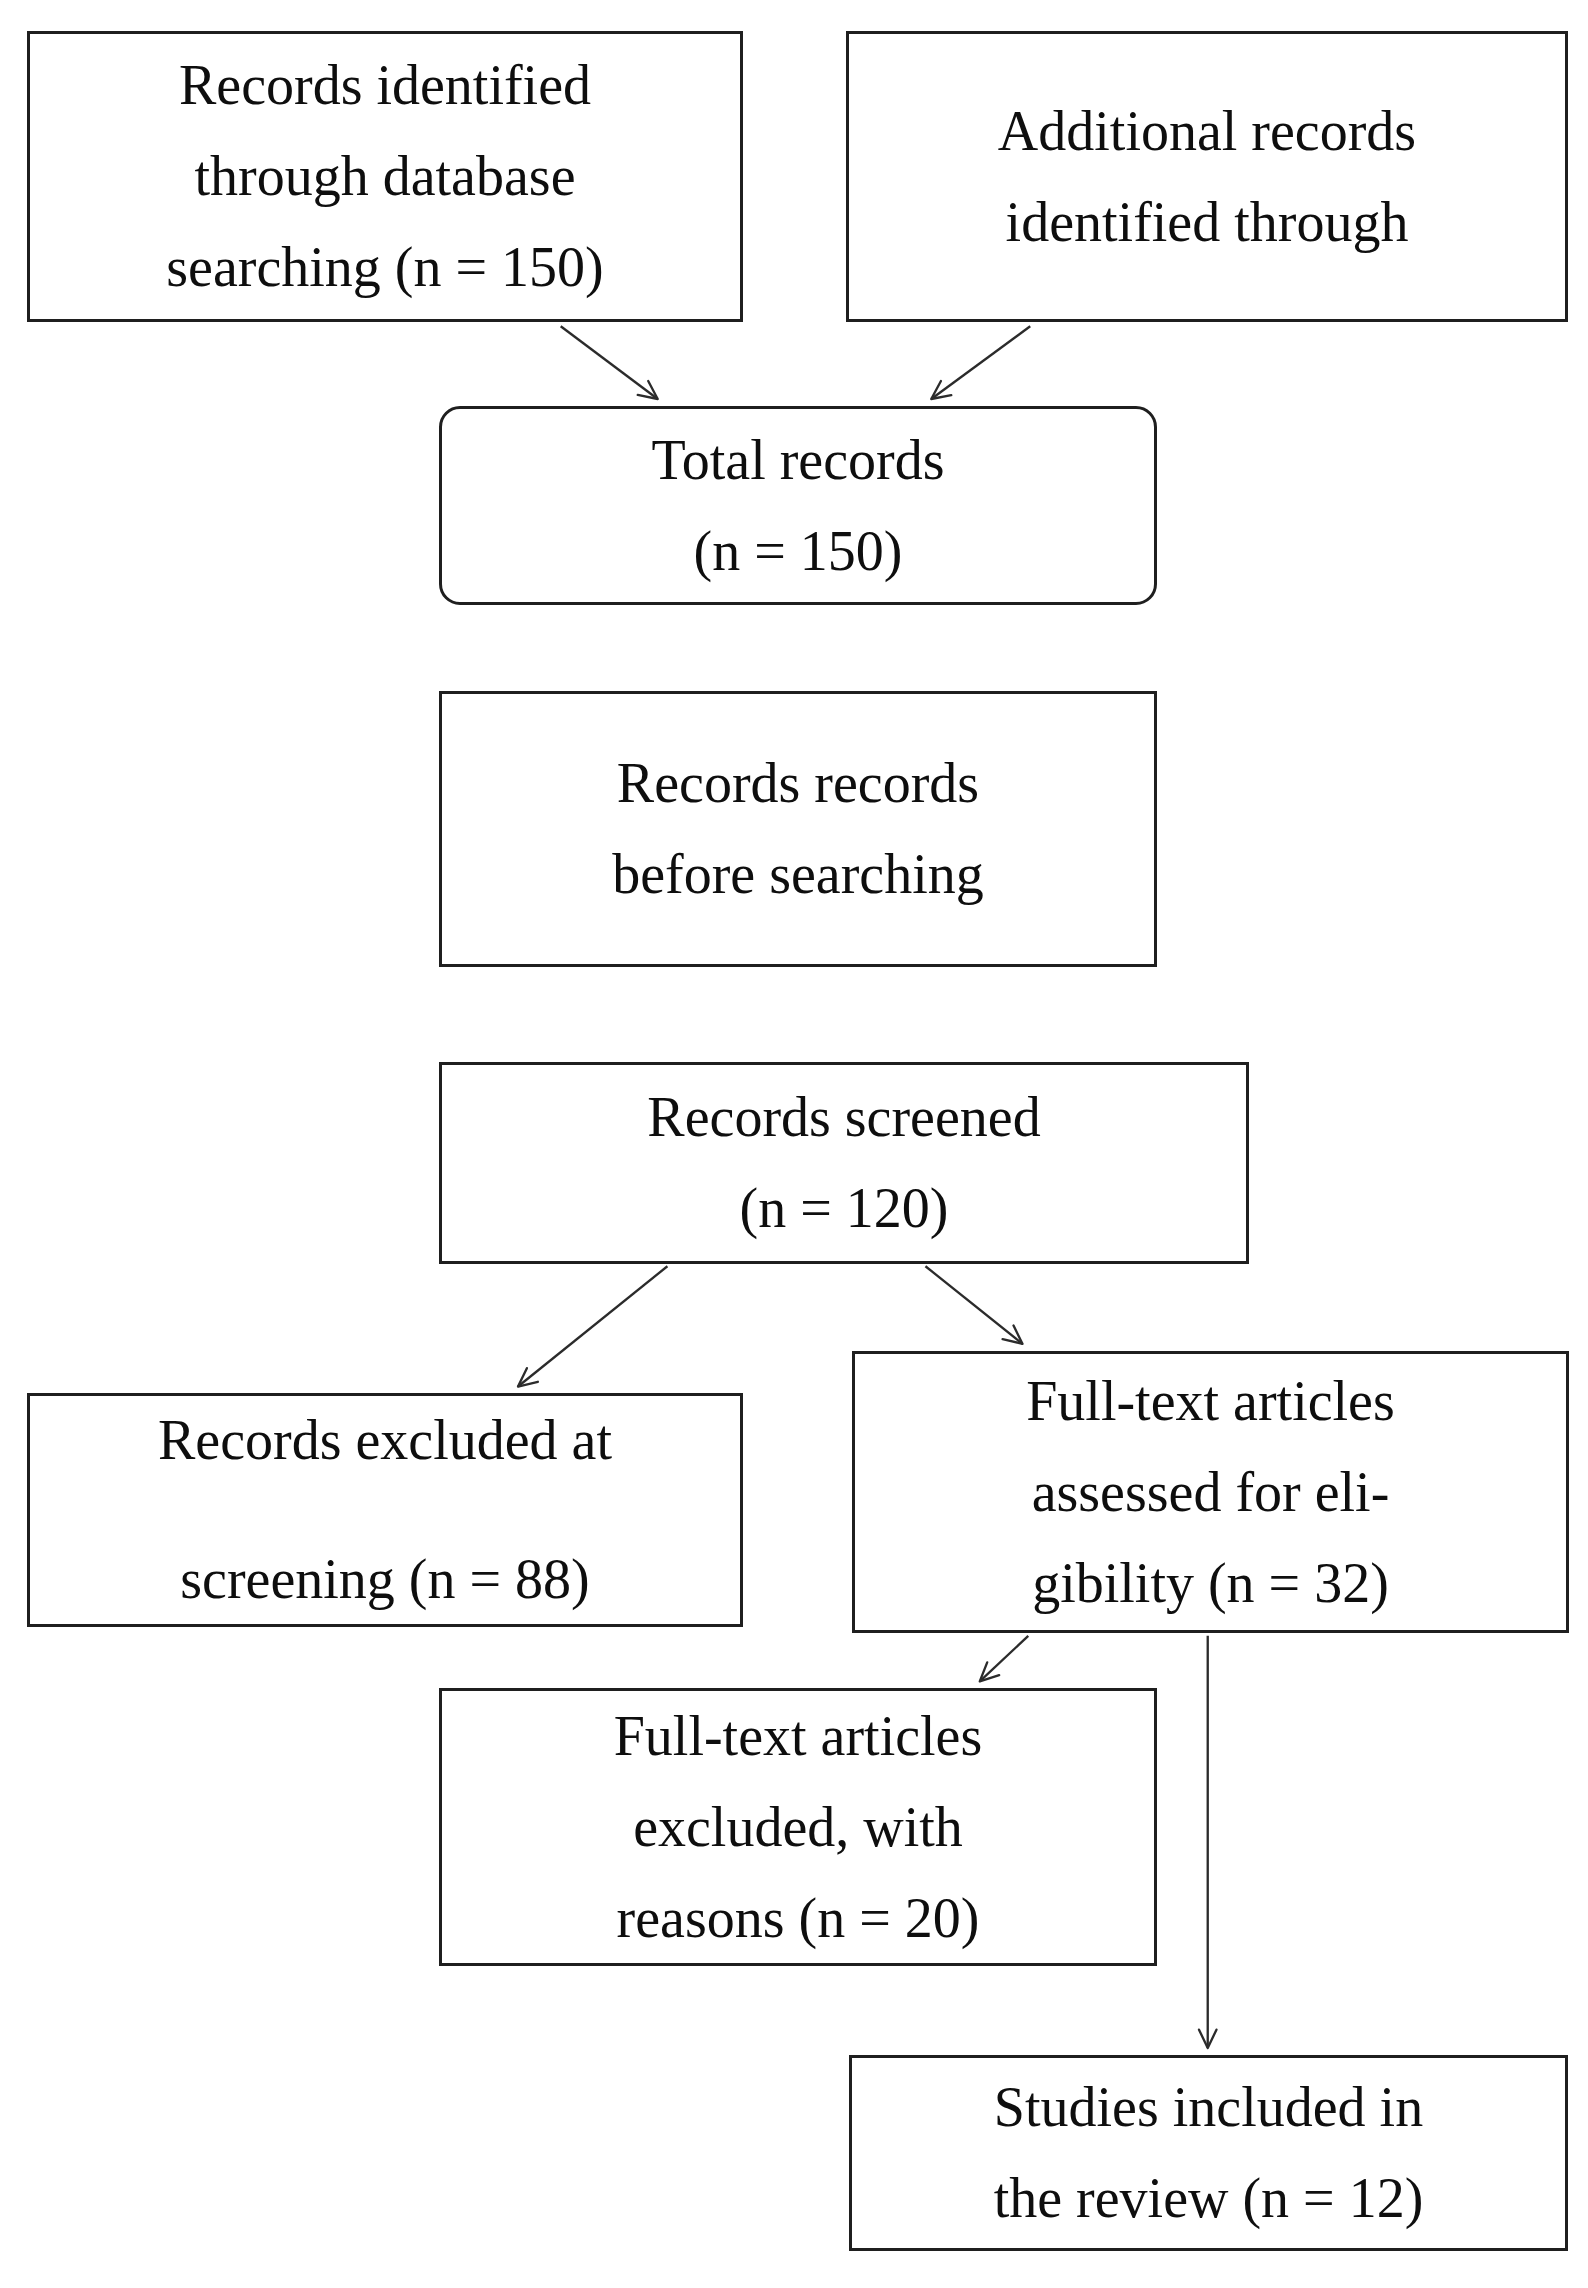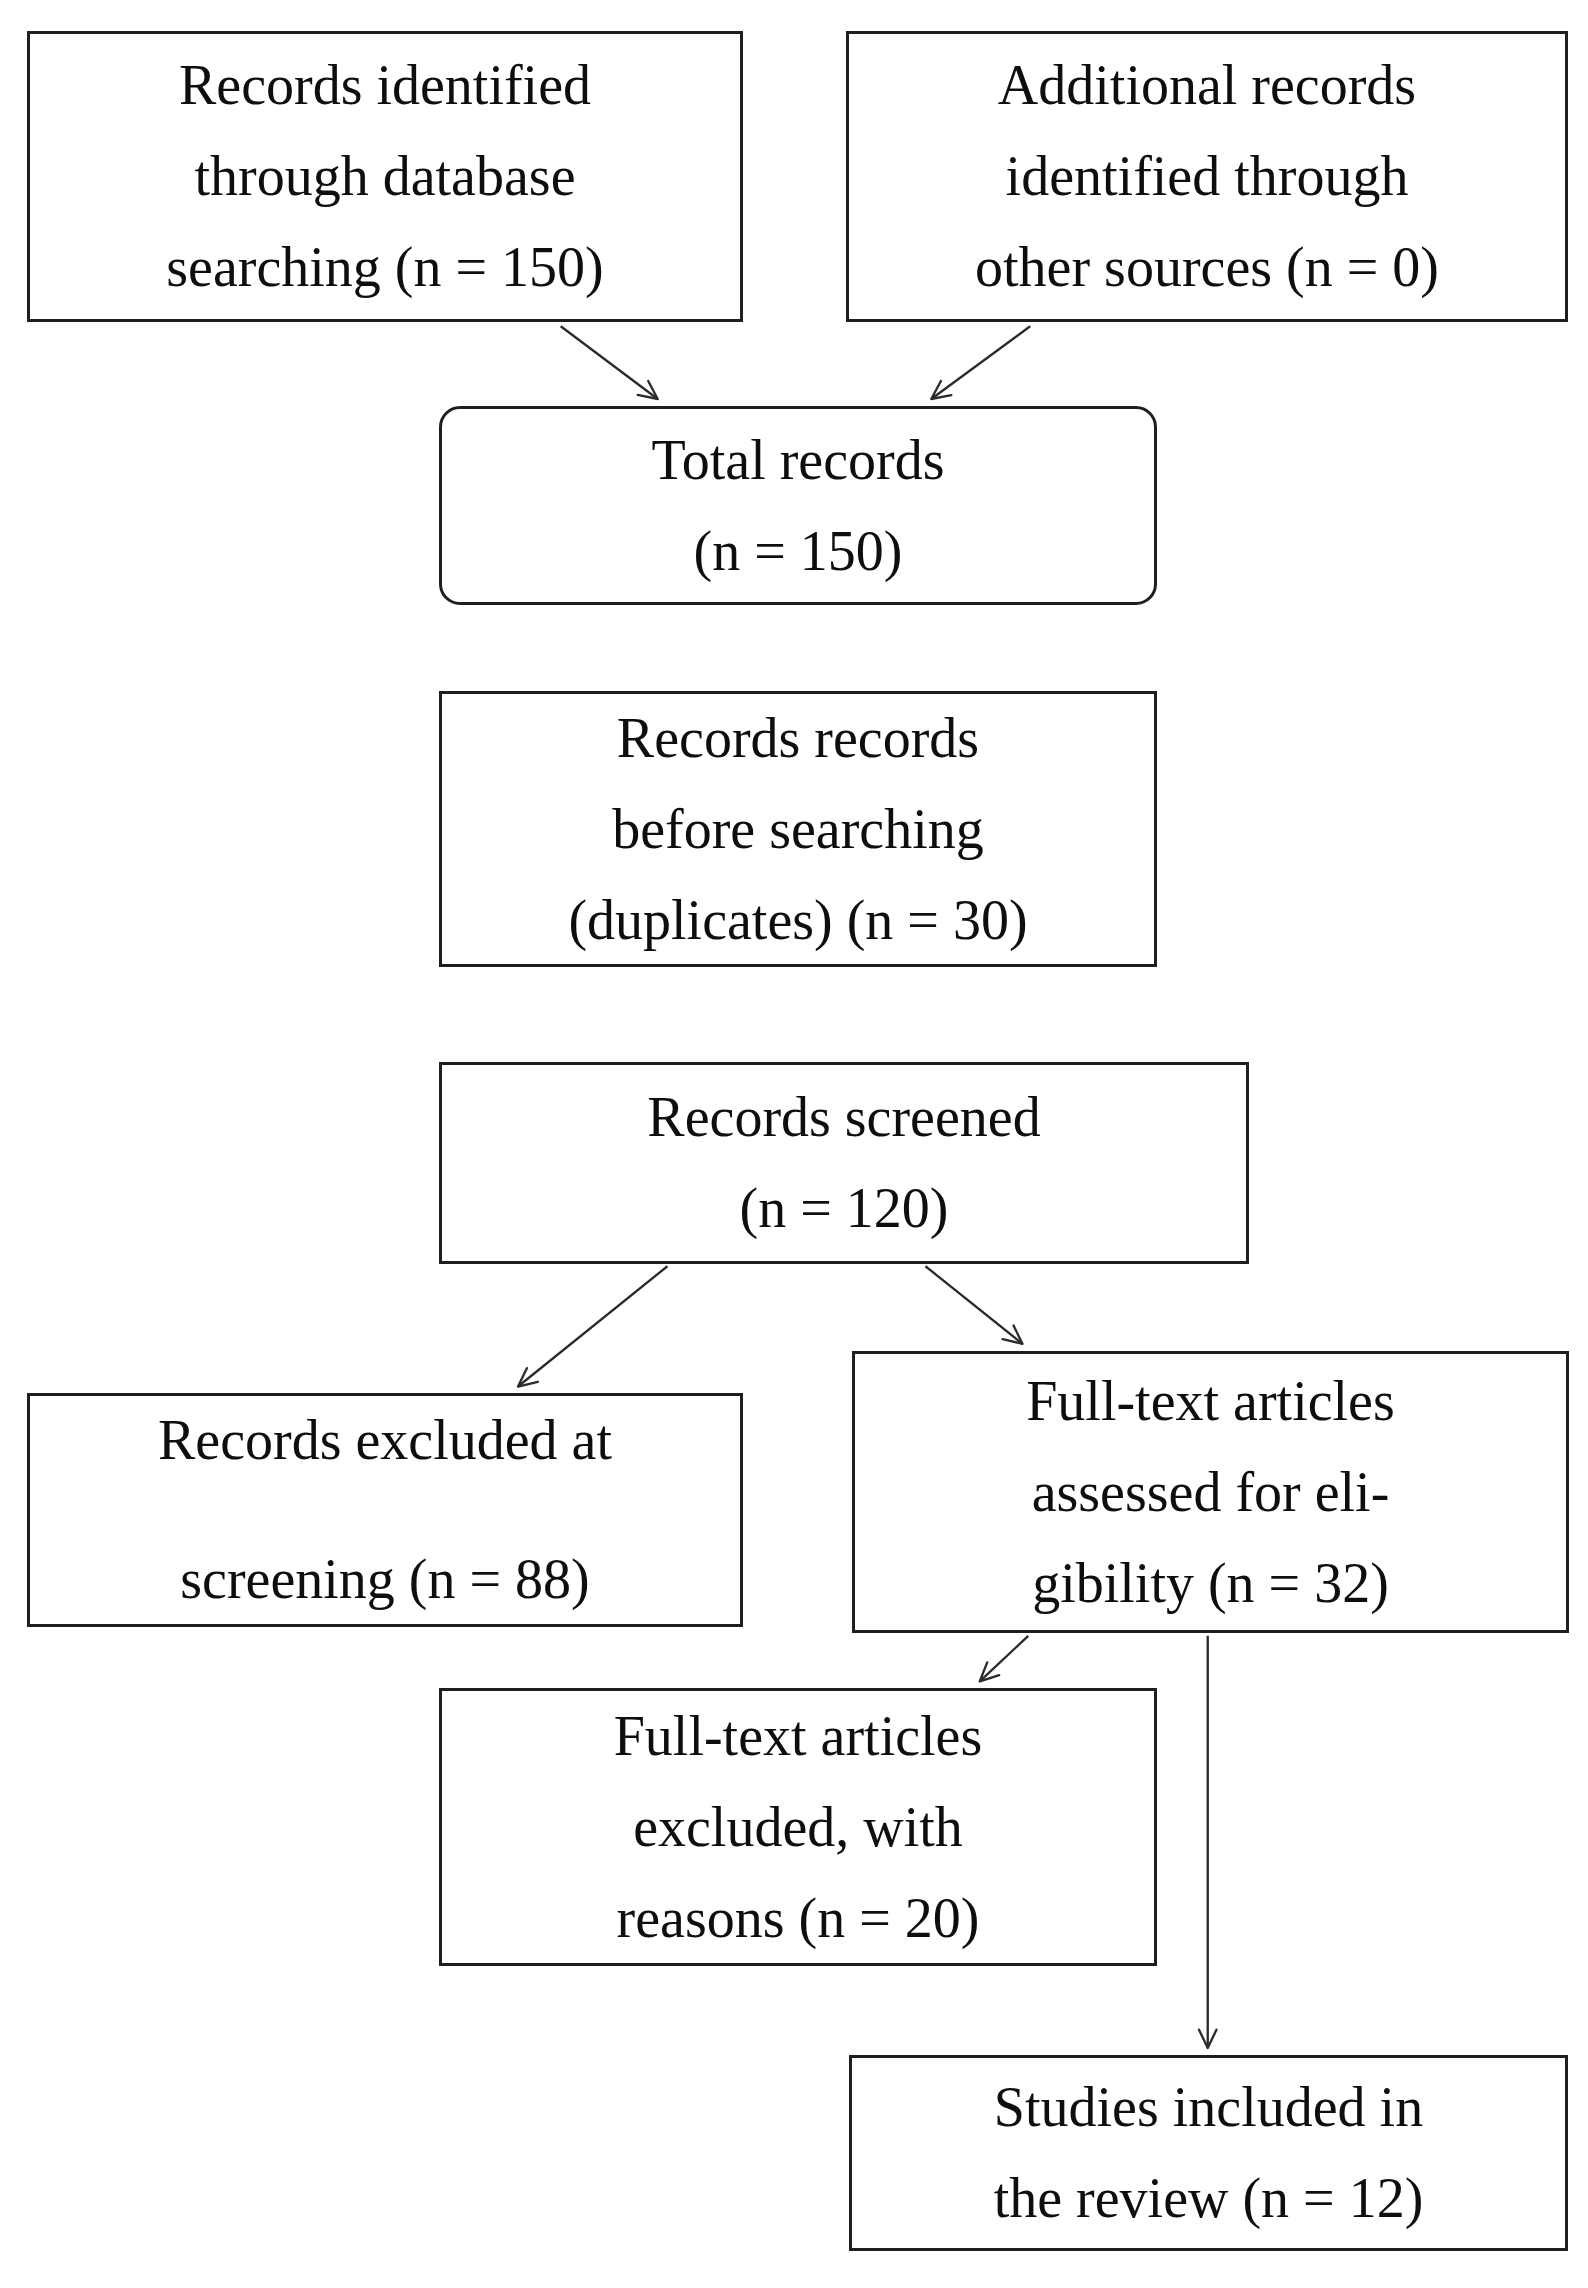--- a/index.html
+++ b/index.html
@@ -75,32 +75,30 @@
 
   <div class="node b1">
     <span>Records identified</span>
     <span>through database</span>
     <span>searching (n = 150)</span>
   </div>
 
   <div class="node b2">
     <span>Additional records</span>
     <span>identified through</span>
-    <span>other sources (n = 0)</span>
   </div>
 
   <div class="node b3">
     <span>Total records</span>
     <span>(n = 150)</span>
   </div>
 
   <div class="node b4">
     <span>Records records</span>
     <span>before searching</span>
-    <span>(duplicates) (n = 30)</span>
   </div>
 
   <div class="node b5">
     <span>Records screened</span>
     <span>(n = 120)</span>
   </div>
 
   <div class="node b6">
     <span>Records excluded at</span>
     <span>screening (n = 88)</span>

